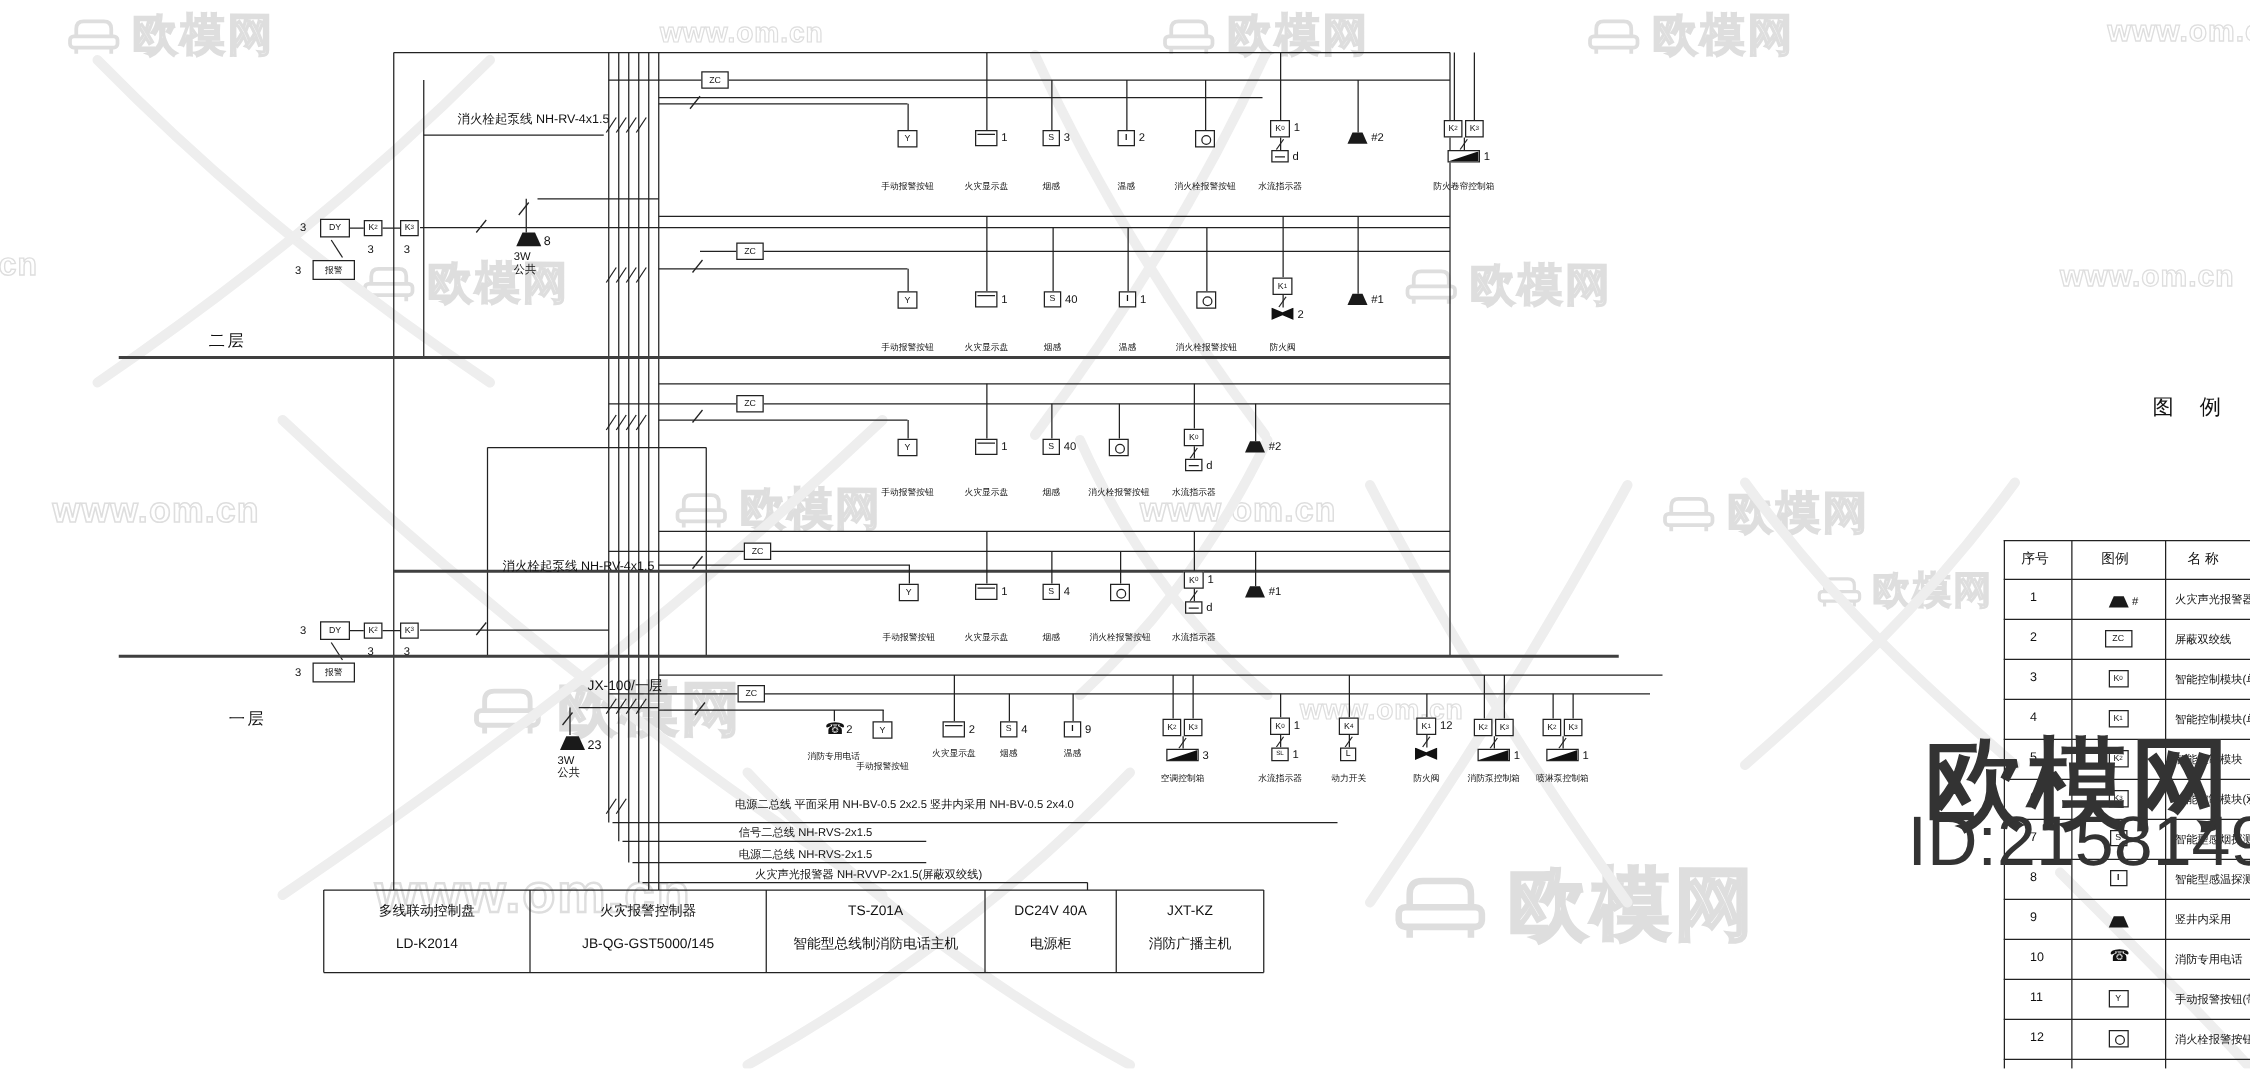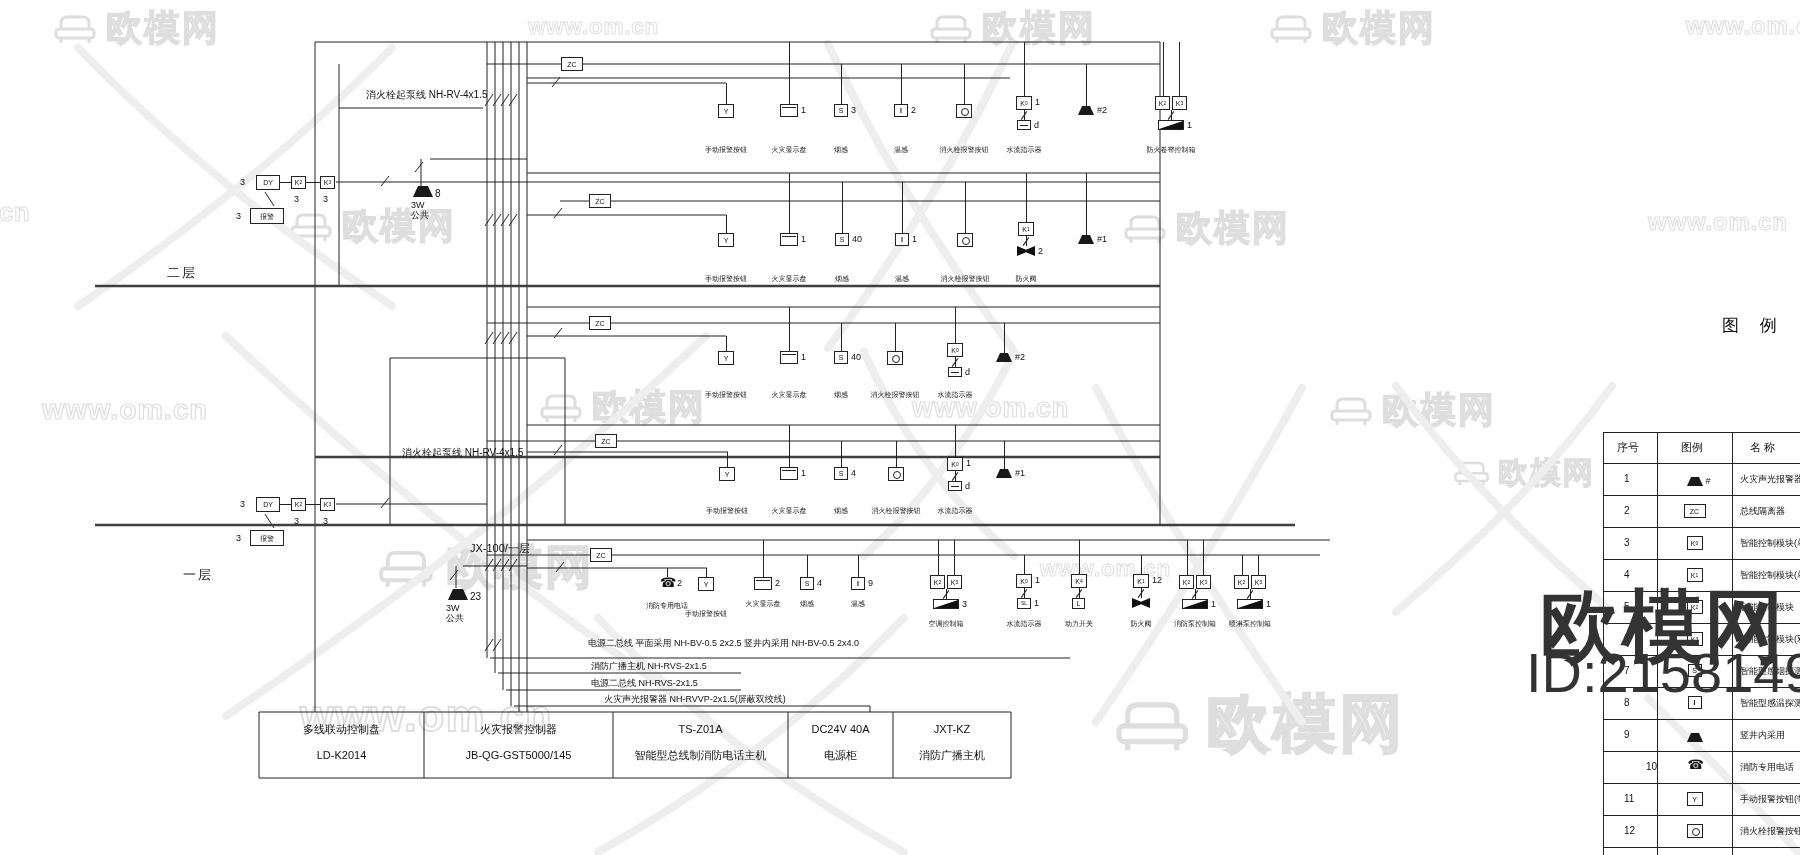--- a/index.html
+++ b/index.html
@@ -384,21 +384,21 @@
       <div class="box" style="left: 250px; top: 530px; width: 34px; height: 16px; font-size: 7px;">报警</div>
       <div class="spk" style="left: 413px; top: 186px; border-left-width: 5px; border-right-width: 5px; border-bottom-width: 11px; width: 10px;"></div>
       <div class="txt" style="left: 435px; top: 189px; font-size: 10px;">8</div>
       <div class="txt" style="left: 411px; top: 201px; font-size: 9px;">3W</div>
       <div class="txt" style="left: 411px; top: 211px; font-size: 9px;">公共</div>
       <div class="spk" style="left: 448px; top: 589px; border-left-width: 5px; border-right-width: 5px; border-bottom-width: 11px; width: 10px;"></div>
       <div class="txt" style="left: 470px; top: 592px; font-size: 10px;">23</div>
       <div class="txt" style="left: 446px; top: 604px; font-size: 9px;">3W</div>
       <div class="txt" style="left: 446px; top: 614px; font-size: 9px;">公共</div>
       <div class="txt" style="left: 588px; top: 639px; font-size: 9px;">电源二总线  平面采用 NH-BV-0.5 2x2.5  竖井内采用 NH-BV-0.5 2x4.0</div>
-      <div class="txt" style="left: 591px; top: 662px; font-size: 9px;">消防广播主机 NH-RVS-2x1.5</div>
+      <div class="txt" style="left: 591px; top: 662px; font-size: 9px;">信号二总线 NH-RVS-2x1.5</div>
       <div class="txt" style="left: 591px; top: 679px; font-size: 9px;">电源二总线 NH-RVS-2x1.5</div>
       <div class="txt" style="left: 604px; top: 695px; font-size: 9px;">火灾声光报警器 NH-RVVP-2x1.5(屏蔽双绞线)</div>
       <div class="txt" style="left: 259px; top: 724px; width: 165px; text-align: center; font-size: 11px;">多线联动控制盘</div>
       <div class="txt" style="left: 259px; top: 750px; width: 165px; text-align: center; font-size: 11px;">LD-K2014</div>
       <div class="txt" style="left: 424px; top: 724px; width: 189px; text-align: center; font-size: 11px;">火灾报警控制器</div>
       <div class="txt" style="left: 424px; top: 750px; width: 189px; text-align: center; font-size: 11px;">JB-QG-GST5000/145</div>
       <div class="txt" style="left: 613px; top: 724px; width: 175px; text-align: center; font-size: 11px;">TS-Z01A</div>
       <div class="txt" style="left: 613px; top: 750px; width: 175px; text-align: center; font-size: 11px;">智能型总线制消防电话主机</div>
       <div class="txt" style="left: 788px; top: 724px; width: 105px; text-align: center; font-size: 11px;">DC24V 40A</div>
       <div class="txt" style="left: 788px; top: 750px; width: 105px; text-align: center; font-size: 11px;">电源柜</div>
@@ -423,21 +423,21 @@
       <div class="hl" style="left: 1603px; top: 847px; width: 389px;"></div>
       <div class="txt" style="left: 1617px; top: 442px; font-size: 11px;">序号</div>
       <div class="txt" style="left: 1681px; top: 442px; font-size: 11px;">图例</div>
       <div class="txt" style="left: 1750px; top: 442px; font-size: 11px;">名 称</div>
       <div class="txt" style="left: 1624px; top: 474px; font-size: 10px;">1</div>
       <div class="spk" style="left: 1686.5px; top: 477px;"></div>
       <div class="txt" style="left: 1705.5px; top: 477px; font-size: 9px;">#</div>
       <div class="txt" style="left: 1740px; top: 475px; font-size: 9px;">火灾声光报警器</div>
       <div class="txt" style="left: 1624px; top: 506px; font-size: 10px;">2</div>
       <div class="box" style="left: 1683.5px; top: 504px; width: 22px; height: 14px;">ZC</div>
-      <div class="txt" style="left: 1740px; top: 507px; font-size: 9px;">总线隔离器</div>
+      <div class="txt" style="left: 1740px; top: 507px; font-size: 9px;">屏蔽双绞线</div>
       <div class="txt" style="left: 1624px; top: 538px; font-size: 10px;">3</div>
       <div class="box" style="left: 1686.5px; top: 536px; width: 16px; height: 14px;">K<sub>0</sub></div>
       <div class="txt" style="left: 1740px; top: 539px; font-size: 9px;">智能控制模块(单输出</div>
       <div class="txt" style="left: 1624px; top: 570px; font-size: 10px;">4</div>
       <div class="box" style="left: 1686.5px; top: 568px; width: 16px; height: 14px;">K<sub>1</sub></div>
       <div class="txt" style="left: 1740px; top: 571px; font-size: 9px;">智能控制模块(单输入/</div>
       <div class="txt" style="left: 1624px; top: 602px; font-size: 10px;">5</div>
       <div class="box" style="left: 1686.5px; top: 600px; width: 16px; height: 14px;">K<sub>2</sub></div>
       <div class="txt" style="left: 1740px; top: 603px; font-size: 9px;">智能控制模块</div>
       <div class="txt" style="left: 1624px; top: 634px; font-size: 10px;">6</div>
@@ -445,21 +445,21 @@
       <div class="txt" style="left: 1740px; top: 635px; font-size: 9px;">智能控制模块(双输入/</div>
       <div class="txt" style="left: 1624px; top: 666px; font-size: 10px;">7</div>
       <div class="box" style="left: 1687.5px; top: 664px; width: 14px; height: 13px;">S</div>
       <div class="txt" style="left: 1740px; top: 667px; font-size: 9px;">智能型感烟探测器</div>
       <div class="txt" style="left: 1624px; top: 698px; font-size: 10px;">8</div>
       <div class="box" style="left: 1687.5px; top: 696px; width: 14px; height: 13px; font-weight: bold;">I</div>
       <div class="txt" style="left: 1740px; top: 699px; font-size: 9px;">智能型感温探测器</div>
       <div class="txt" style="left: 1624px; top: 730px; font-size: 10px;">9</div>
       <div class="spk" style="left: 1686.5px; top: 733px;"></div>
       <div class="txt" style="left: 1740px; top: 731px; font-size: 9px;">竖井内采用</div>
-      <div class="txt" style="left: 1624px; top: 762px; font-size: 10px; margin-left: 22px;">10</div>
+      <div class="txt" style="left: 1624px; top: 762px; font-size: 10px;">10</div>
       <div class="txt" style="left: 1687.5px; top: 758px; font-size: 13px;">☎</div>
       <div class="txt" style="left: 1740px; top: 763px; font-size: 9px;">消防专用电话</div>
       <div class="txt" style="left: 1624px; top: 794px; font-size: 10px;">11</div>
       <div class="box" style="left: 1686.5px; top: 792px; width: 16px; height: 14px;">Y</div>
       <div class="txt" style="left: 1740px; top: 795px; font-size: 9px;">手动报警按钮(带电话</div>
       <div class="txt" style="left: 1624px; top: 826px; font-size: 10px;">12</div>
       <div class="box" style="left: 1686.5px; top: 824px; width: 16px; height: 14px;">
         <div style="position: absolute; left: 4px; top: 3px; width: 6px; height: 6px; border: 1px solid rgb(34, 34, 34); border-radius: 50%;"></div>
       </div>
       <div class="txt" style="left: 1740px; top: 827px; font-size: 9px;">消火栓报警按钮</div>

